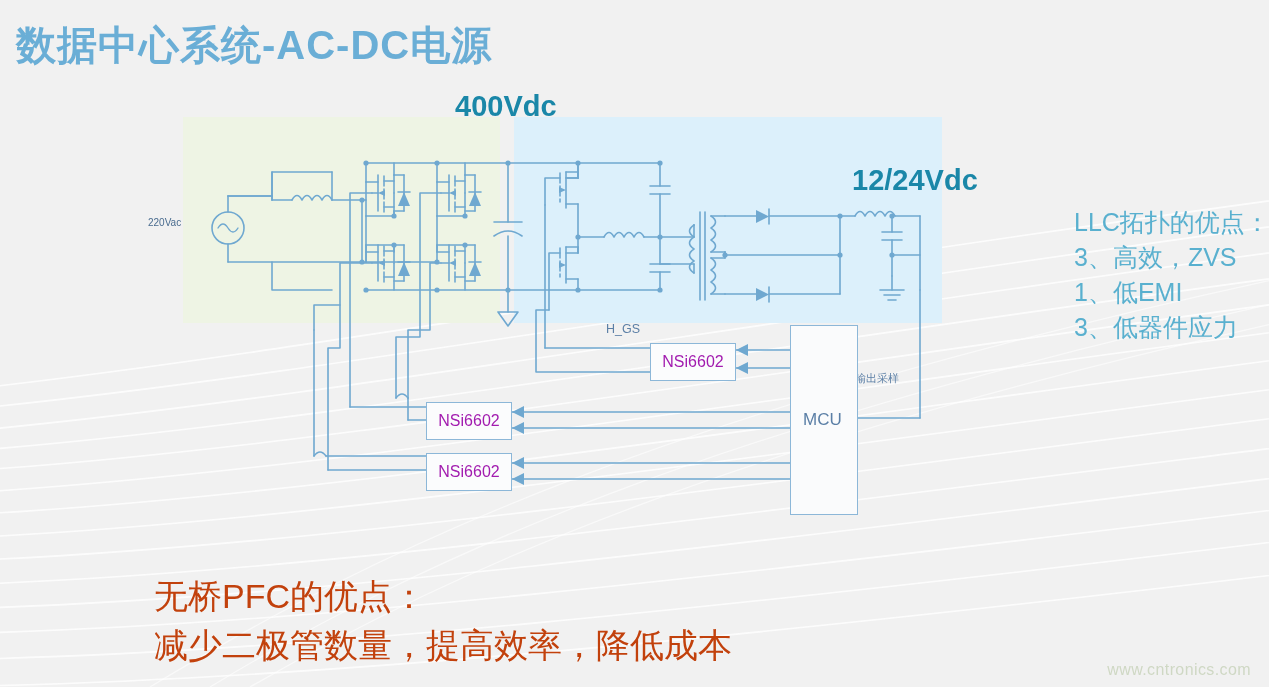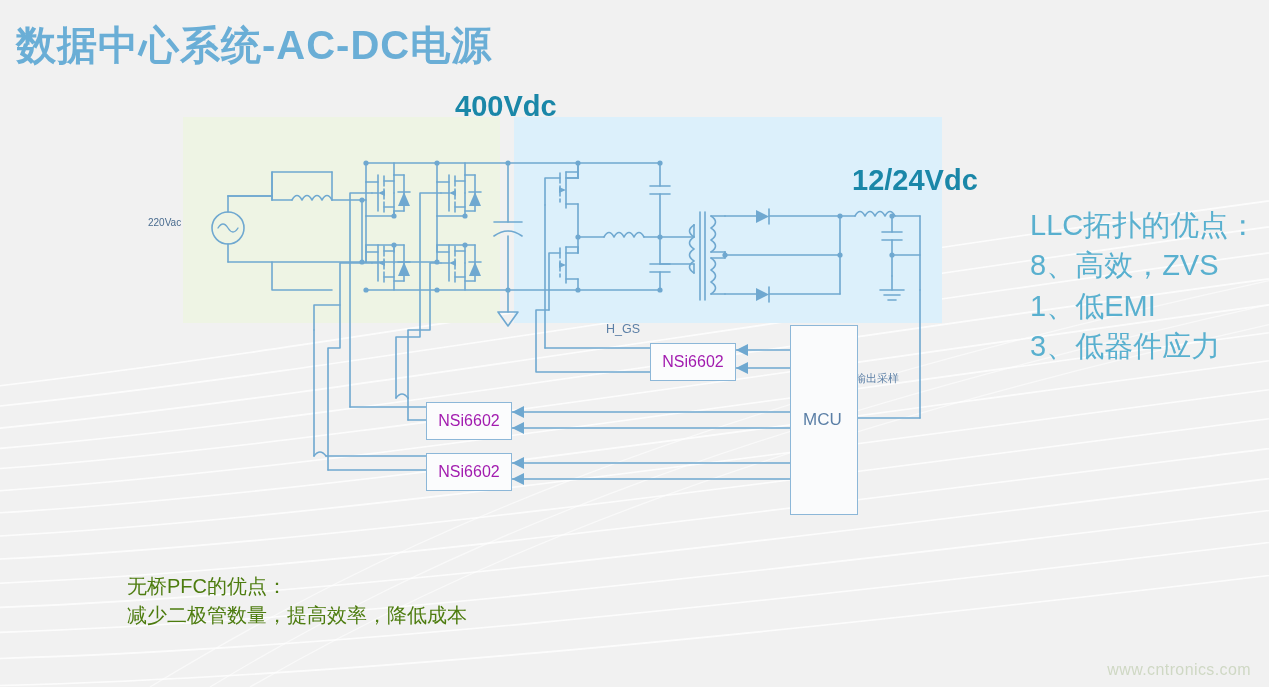--- a/index.html
+++ b/index.html
@@ -20,23 +20,23 @@
   .panel-pfc{left:183px;top:117px;width:317px;height:206px;background:#eef4e4;}
   .panel-llc{left:514px;top:117px;width:428px;height:206px;background:#dcf0fb;}
   .vlabel{
     position:absolute;color:#1a87a8;font-weight:bold;white-space:nowrap;
   }
   .v400{left:455px;top:90px;font-size:29px;}
   .v1224{left:852px;top:164px;font-size:29px;}
   .ann{
     position:absolute;white-space:nowrap;line-height:1.32;
   }
-  .ann-llc{left:1030px;top:206px;color:#59b0cf;font-size:29px;}
+  .ann-llc{left:1074px;top:206px;color:#59b0cf;font-size:25px;}
   .ann-llc div{margin-bottom:2px;}
-  .ann-pfc{left:127px;top:572px;color:#4d7c0f;font-size:20px;line-height:1.45;}
+  .ann-pfc{left:154px;top:572px;color:#c2410c;font-size:34px;line-height:1.45;}
   .ckt{position:absolute;left:0;top:0;}
   .footer{
     position:absolute;right:18px;bottom:8px;
     font-size:16px;color:#cfd8c4;letter-spacing:.4px;
   }
   .lbl{position:absolute;white-space:nowrap;color:#5b7fa6;}
   .lbl-220{left:148px;top:217px;font-size:10px;color:#4a6c8f;}
   .lbl-hgs{left:606px;top:322px;font-size:12.5px;}
   .lbl-lgs{left:607px;top:358px;font-size:13px;margin-left:44px;}
   .lbl-mcu{left:803px;top:410px;font-size:17px;}
@@ -380,21 +380,21 @@
 
   <div class="chipbox chip1">NSi6602</div>
   <div class="chipbox chip2">NSi6602</div>
   <div class="chipbox chip3">NSi6602</div>
 
   <div class="mcubox"></div>
   <div class="lbl lbl-mcu">MCU</div>
 
   <div class="ann ann-llc">
     <div>LLC拓扑的优点：</div>
-    <div>8、高效，ZVS</div>
+    <div>3、高效，ZVS</div>
     <div>1、低EMI</div>
     <div>3、低器件应力</div>
   </div>
 
   <div class="ann ann-pfc">
     <div>无桥PFC的优点：</div>
     <div>减少二极管数量，提高效率，降低成本</div>
   </div>
 
   <div class="footer">www.cntronics.com</div>

